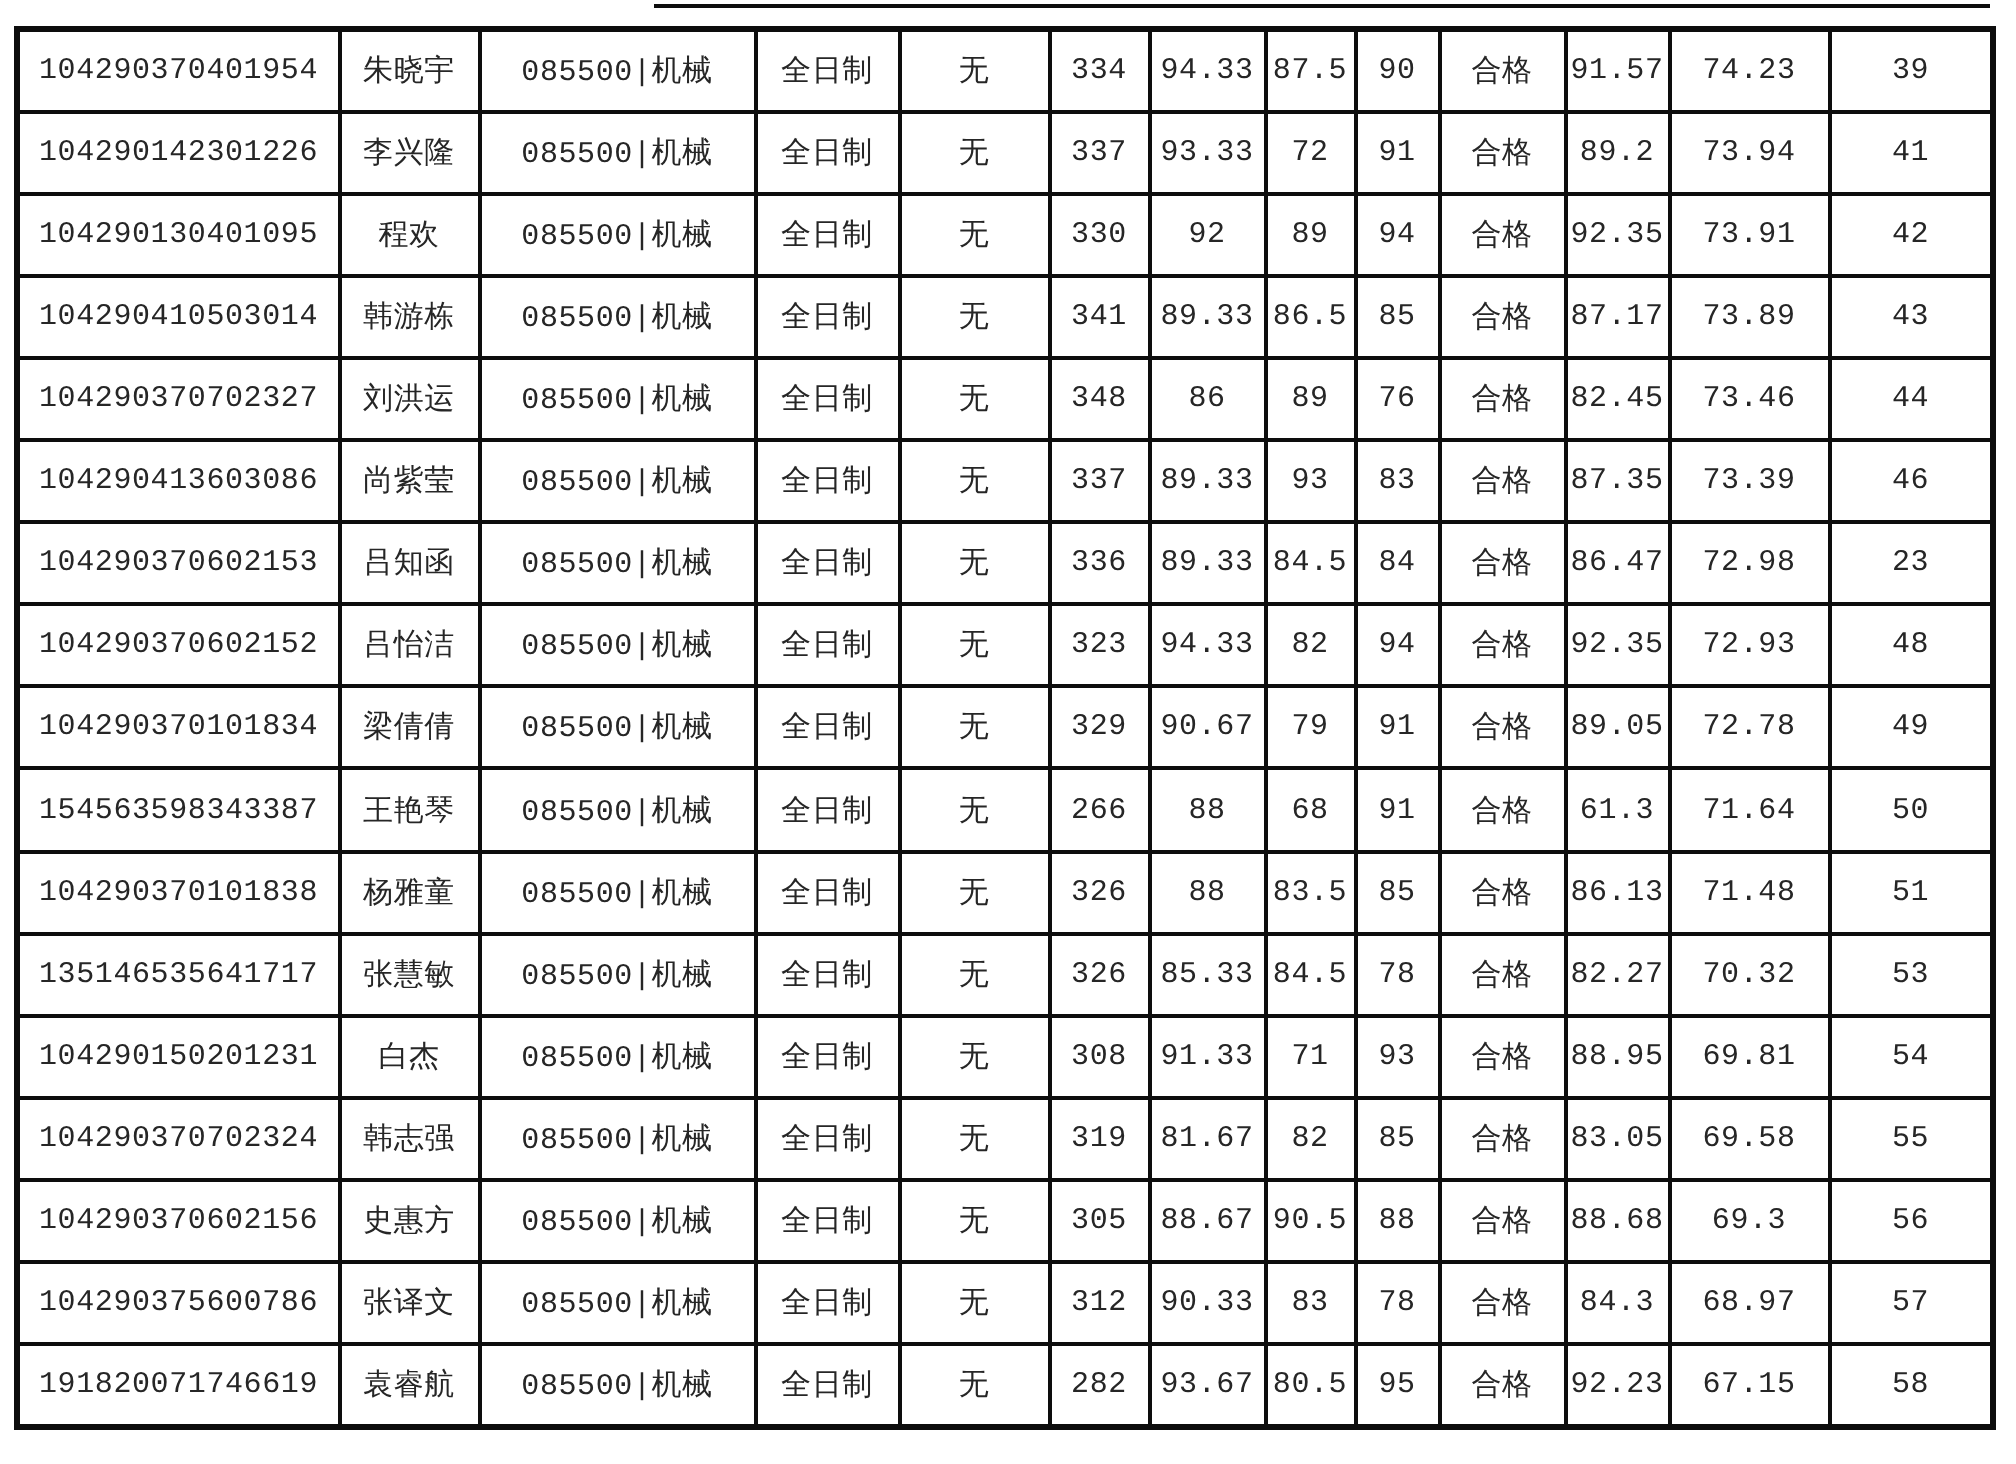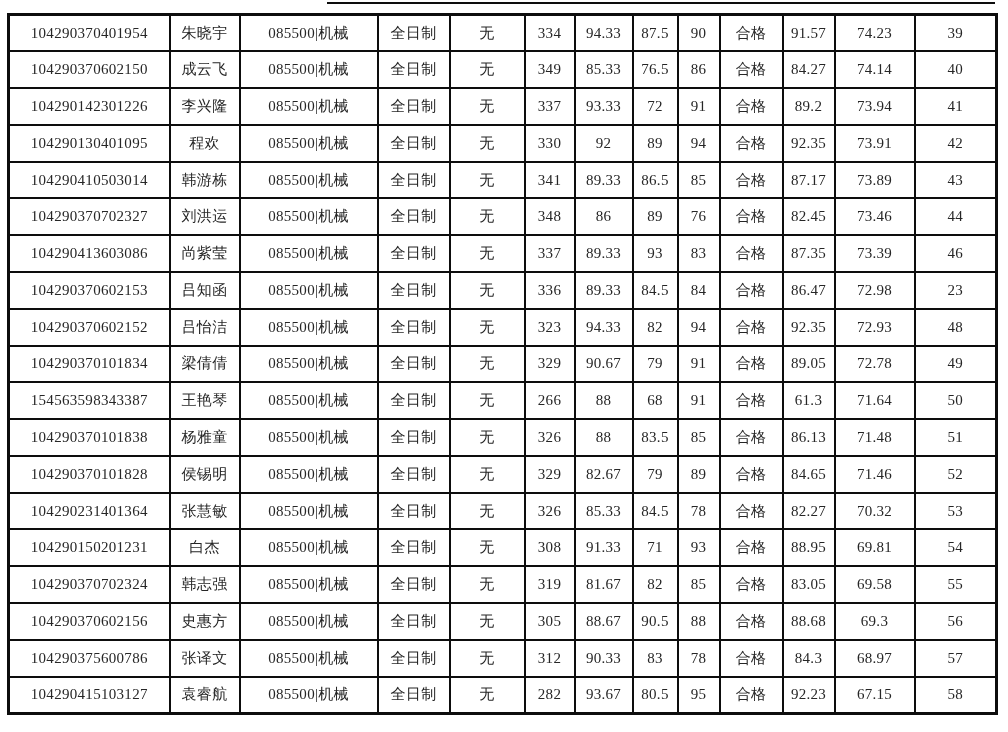--- a/index.html
+++ b/index.html
@@ -8,21 +8,21 @@
     background: #ffffff;
     width: 1008px;
     height: 732px;
     overflow: hidden;
   }
   .page {
     position: relative;
     width: 1008px;
     height: 732px;
     background: #ffffff;
-    font-family: Liberation Serif, serif;
+    font-family: Liberation Mono, monospace;
     color: #262626;
   }
   
   .top-partial-line {
     position: absolute;
     left: 327px;
     top: 2px;
     width: 668px;
     height: 2px;
     background: #0d0d0d;
@@ -97,35 +97,20 @@
     <td>334</td>
     <td>94.33</td>
     <td>87.5</td>
     <td>90</td>
     <td>合格</td>
     <td>91.57</td>
     <td>74.23</td>
     <td>39</td>
   </tr>
         <tr>
-    <td>104290370602150</td>
-    <td>成云飞</td>
-    <td>085500|机械</td>
-    <td>全日制</td>
-    <td>无</td>
-    <td>349</td>
-    <td>85.33</td>
-    <td>76.5</td>
-    <td>86</td>
-    <td>合格</td>
-    <td>84.27</td>
-    <td>74.14</td>
-    <td>40</td>
-  </tr>
-        <tr>
     <td>104290142301226</td>
     <td>李兴隆</td>
     <td>085500|机械</td>
     <td>全日制</td>
     <td>无</td>
     <td>337</td>
     <td>93.33</td>
     <td>72</td>
     <td>91</td>
     <td>合格</td>
@@ -262,36 +247,21 @@
     <td>326</td>
     <td>88</td>
     <td>83.5</td>
     <td>85</td>
     <td>合格</td>
     <td>86.13</td>
     <td>71.48</td>
     <td>51</td>
   </tr>
         <tr>
-    <td>104290370101828</td>
-    <td>侯锡明</td>
-    <td>085500|机械</td>
-    <td>全日制</td>
-    <td>无</td>
-    <td>329</td>
-    <td>82.67</td>
-    <td>79</td>
-    <td>89</td>
-    <td>合格</td>
-    <td>84.65</td>
-    <td>71.46</td>
-    <td>52</td>
-  </tr>
-        <tr>
-    <td>104290231401364</td>
+    <td>135146535641717</td>
     <td>张慧敏</td>
     <td>085500|机械</td>
     <td>全日制</td>
     <td>无</td>
     <td>326</td>
     <td>85.33</td>
     <td>84.5</td>
     <td>78</td>
     <td>合格</td>
     <td>82.27</td>
@@ -352,21 +322,21 @@
     <td>312</td>
     <td>90.33</td>
     <td>83</td>
     <td>78</td>
     <td>合格</td>
     <td>84.3</td>
     <td>68.97</td>
     <td>57</td>
   </tr>
         <tr>
-    <td>104290415103127</td>
+    <td>191820071746619</td>
     <td>袁睿航</td>
     <td>085500|机械</td>
     <td>全日制</td>
     <td>无</td>
     <td>282</td>
     <td>93.67</td>
     <td>80.5</td>
     <td>95</td>
     <td>合格</td>
     <td>92.23</td>

